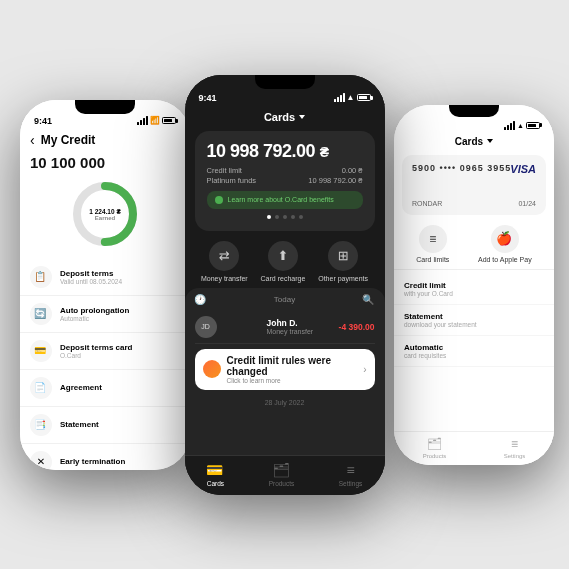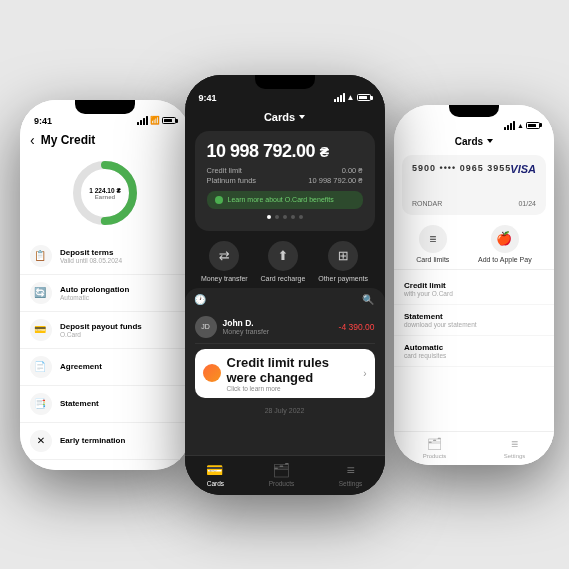--- a/index.html
+++ b/index.html
@@ -313,35 +313,36 @@
       display: flex;
       align-items: center;
       justify-content: center;
       font-size: 7px;
       color: #ddd;
       flex-shrink: 0;
     }
 
     .trans-info {
       flex: 1;
+      margin-left: 44px;
     }
 
     .trans-name {
       font-size: 8.5px;
       font-weight: 600;
     }
 
     .trans-type {
       font-size: 7px;
       color: #888;
     }
 
     .trans-amount {
       font-size: 8.5px;
-      font-weight: 400;
+      font-weight: 700;
     }
 
     .trans-amount.negative {
       color: #ff4444;
     }
 
     .trans-amount.positive {
       color: #4caf50;
     }
 
@@ -362,21 +363,21 @@
       border-radius: 50%;
       flex-shrink: 0;
     }
 
     .notification-text {
       flex: 1;
       color: #000;
     }
 
     .notif-title {
-      font-size: 13px;
+      font-size: 10px;
       font-weight: 700;
       color: #111;
     }
 
     .notif-sub {
       font-size: 6.5px;
       color: #888;
     }
 
     .notif-arrow {
@@ -666,20 +667,23 @@
               <div class="battery-fill"></div>
             </div>
         </div>
       </div>
 
       <div class="left-header">
         <span class="back-arrow">‹</span>
         <span class="left-title">My Credit</span>
       </div>
 
+      <div style="padding: 2px 10px;">
+        <div style="font-size:15px;font-weight:800;color:#111;">10 100 000</div>
+      </div>
 
       <div class="donut-area">
         <div class="donut-container">
           <svg class="donut-svg" viewBox="0 0 70 70">
             <circle cx="35" cy="35" r="28" fill="none" stroke="#e0e0e0" stroke-width="8"></circle>
             <circle cx="35" cy="35" r="28" fill="none" stroke="#4caf50" stroke-width="8" stroke-dasharray="88 88" stroke-dashoffset="0" stroke-linecap="round"></circle>
           </svg>
           <div class="donut-label">
             <div style="font-size:6.5px;font-weight:700;">1 224.10 ₴</div>
             <div class="donut-earned">Earned</div>
@@ -698,21 +702,21 @@
         <div class="left-menu-item">
           <div class="menu-icon-circle">🔄</div>
           <div>
             <div class="menu-text-main">Auto prolongation</div>
             <div class="menu-text-sub">Automatic</div>
           </div>
         </div>
         <div class="left-menu-item">
           <div class="menu-icon-circle">💳</div>
           <div>
-            <div class="menu-text-main">Deposit payout funds</div>
+            <div class="menu-text-main">Deposit terms card</div>
             <div class="menu-text-sub">O.Card</div>
           </div>
         </div>
         <div class="left-menu-item">
           <div class="menu-icon-circle">📄</div>
           <div>
             <div class="menu-text-main">Agreement</div>
           </div>
         </div>
         <div class="left-menu-item">
@@ -795,20 +799,21 @@
         </div>
         <div class="action-btn">
           <div class="action-icon">⊞</div>
           <span>Other payments</span>
         </div>
       </div>
 
       <div class="transactions-area">
         <div class="trans-header">
           <span style="font-size:10px;color:#888;">🕐</span>
+          <span class="trans-date">Today</span>
           <span class="trans-search-icon">🔍</span>
         </div>
 
         <div class="trans-item">
           <div class="trans-avatar">JD</div>
           <div class="trans-info">
             <div class="trans-name">John D.</div>
             <div class="trans-type">Money transfer</div>
           </div>
           <div class="trans-amount negative">-4 390.00</div>

